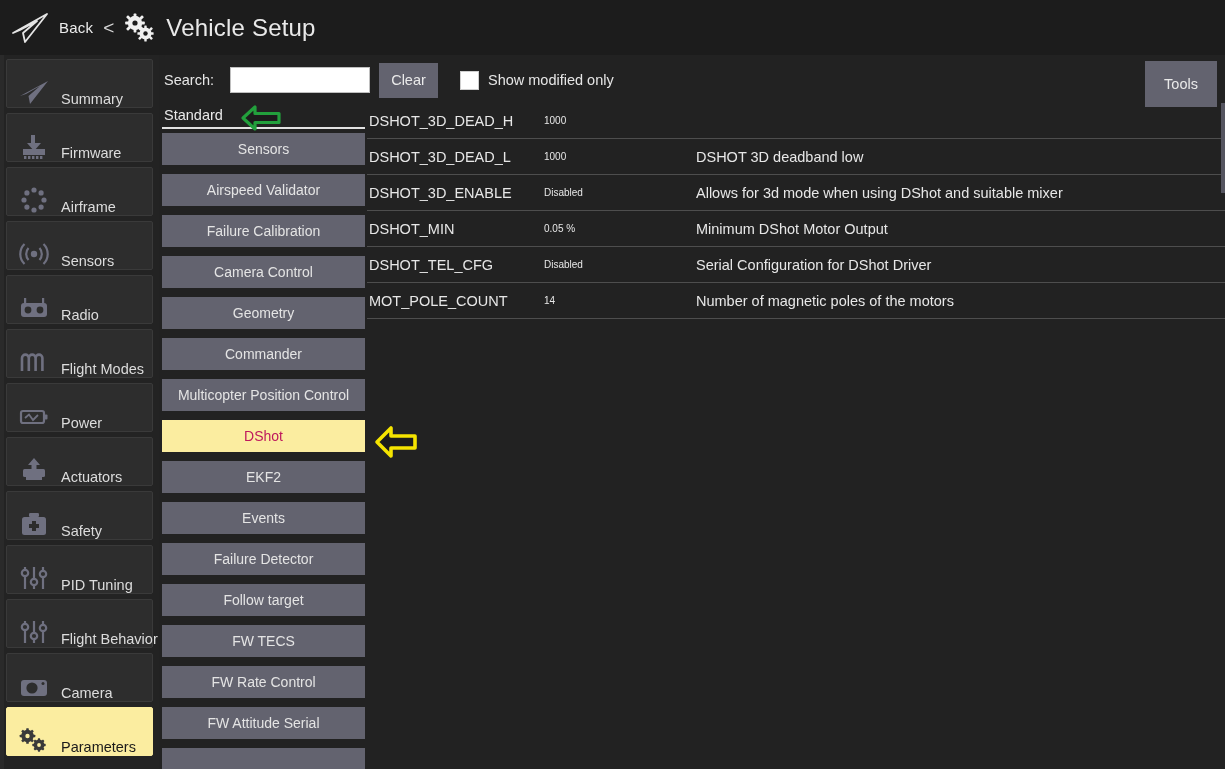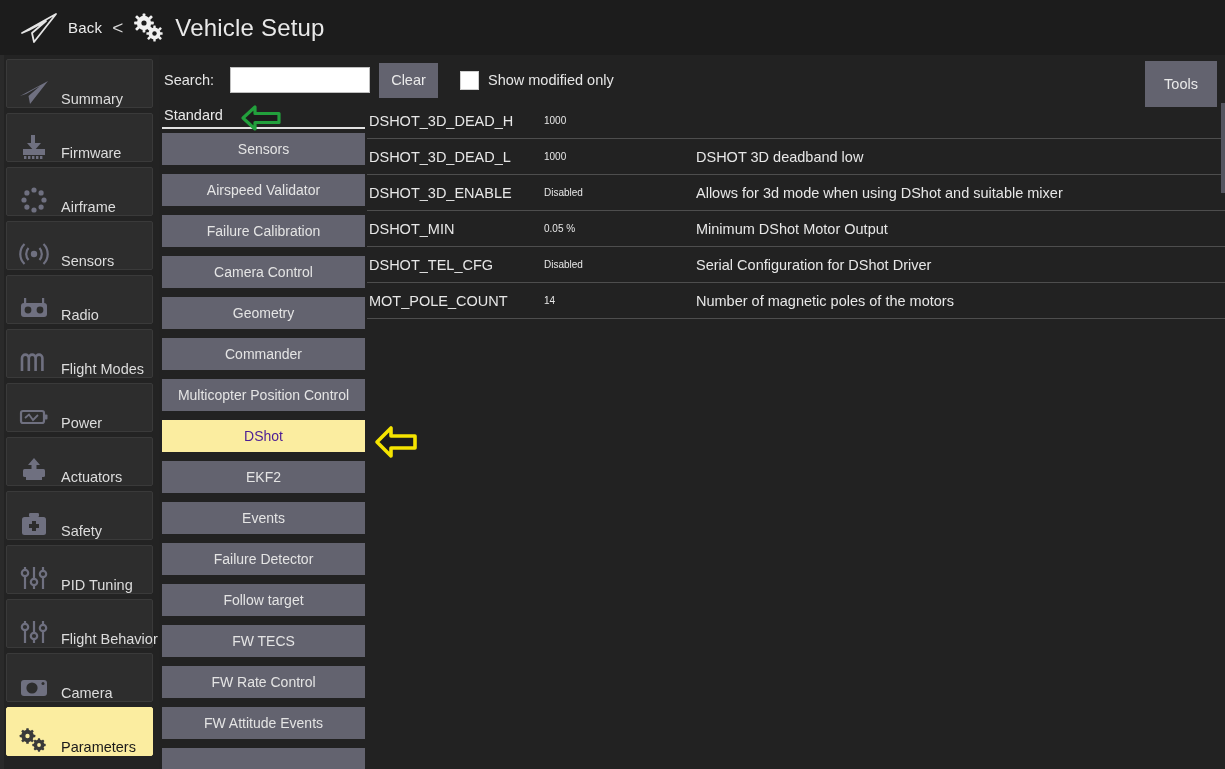--- a/index.html
+++ b/index.html
@@ -15,21 +15,21 @@
     overflow: hidden;
     position: relative;
   }
 
   
   #app-header {
     height: 55px;
     background: #1c1c1c;
     display: flex;
     align-items: center;
-    padding-left: 20px;
+    padding-left: 11px;
     box-sizing: border-box;
   }
   .plane-icon { width: 40px; height: 34px; margin-right: 8px; }
   #back-label {
     font-size: 15px;
     color: #ececec;
     margin-right: 10px;
     letter-spacing: .2px;
   }
   #header-chevron {
@@ -196,21 +196,21 @@
     display: flex;
     align-items: center;
     justify-content: center;
     font-size: 14px;
     color: #e4e4e4;
     cursor: pointer;
     white-space: nowrap;
   }
   .group-item.selected {
     background: #fbeda0;
-    color: #4c1d95;
+    color: #be185d;
     margin-top: 9px;
   }
 
   
   #param-table {
     position: absolute;
     left: 208px; top: 48px;
     right: 0;
     bottom: 0;
     overflow: hidden;
@@ -505,21 +505,21 @@
         <div class="group-item">Geometry</div>
         <div class="group-item">Commander</div>
         <div class="group-item">Multicopter Position Control</div>
         <div class="group-item selected">DShot</div>
         <div class="group-item">EKF2</div>
         <div class="group-item">Events</div>
         <div class="group-item">Failure Detector</div>
         <div class="group-item">Follow target</div>
         <div class="group-item">FW TECS</div>
         <div class="group-item">FW Rate Control</div>
-        <div class="group-item">FW Attitude Events</div>
+        <div class="group-item">FW Attitude Serial</div>
         <div class="group-item"></div>
       </div>
   </div>
 
   <div id="param-table">
       <div class="param-row">
         <div class="pr-name">DSHOT_3D_DEAD_H</div>
         <div class="pr-value">1000</div>
       </div>
       <div class="param-row">

